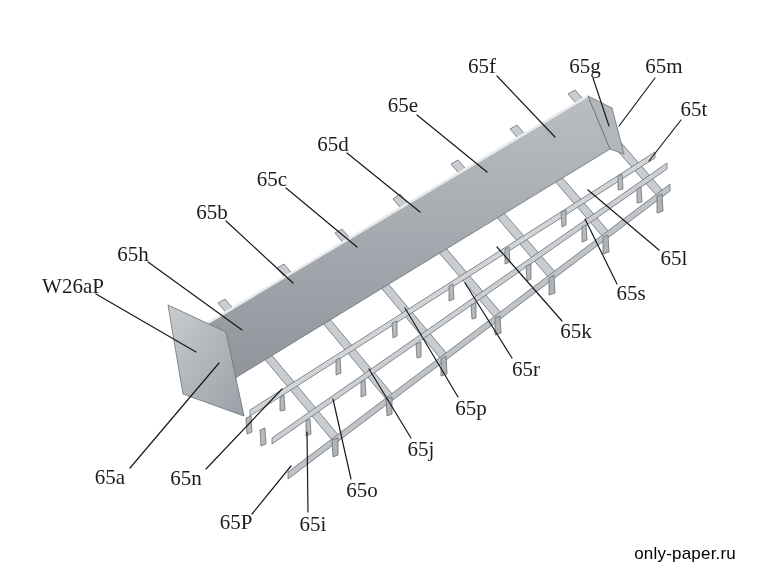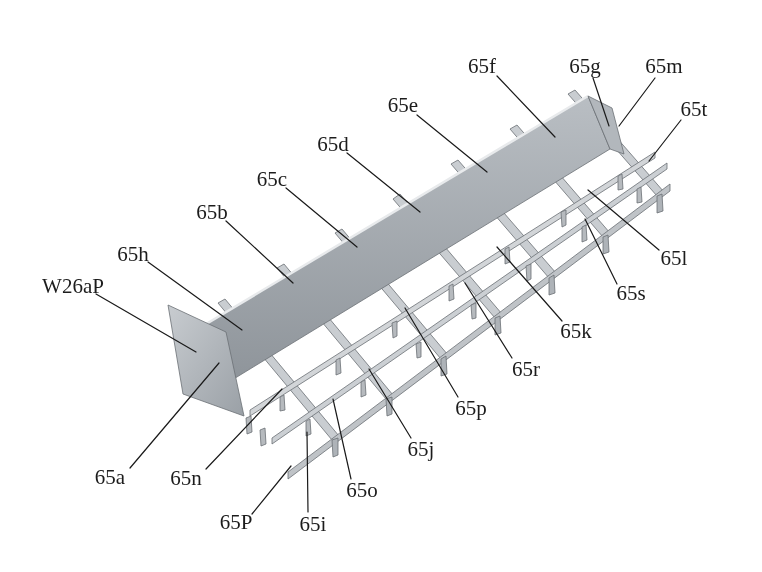--- a/index.html
+++ b/index.html
@@ -158,13 +158,14 @@
       <text class="part-label" x="471" y="415">65p</text>
       <text class="part-label" x="421" y="456">65j</text>
       <text class="part-label" x="362" y="497">65o</text>
       <text class="part-label" x="313" y="531">65i</text>
       <text class="part-label" x="236" y="529">65P</text>
       <text class="part-label" x="186" y="485">65n</text>
       <text class="part-label" x="110" y="484">65a</text>
     </g>
   </svg>
 
+  <div class="watermark">only-paper.ru</div>
 </div>
 
 </body></html>

